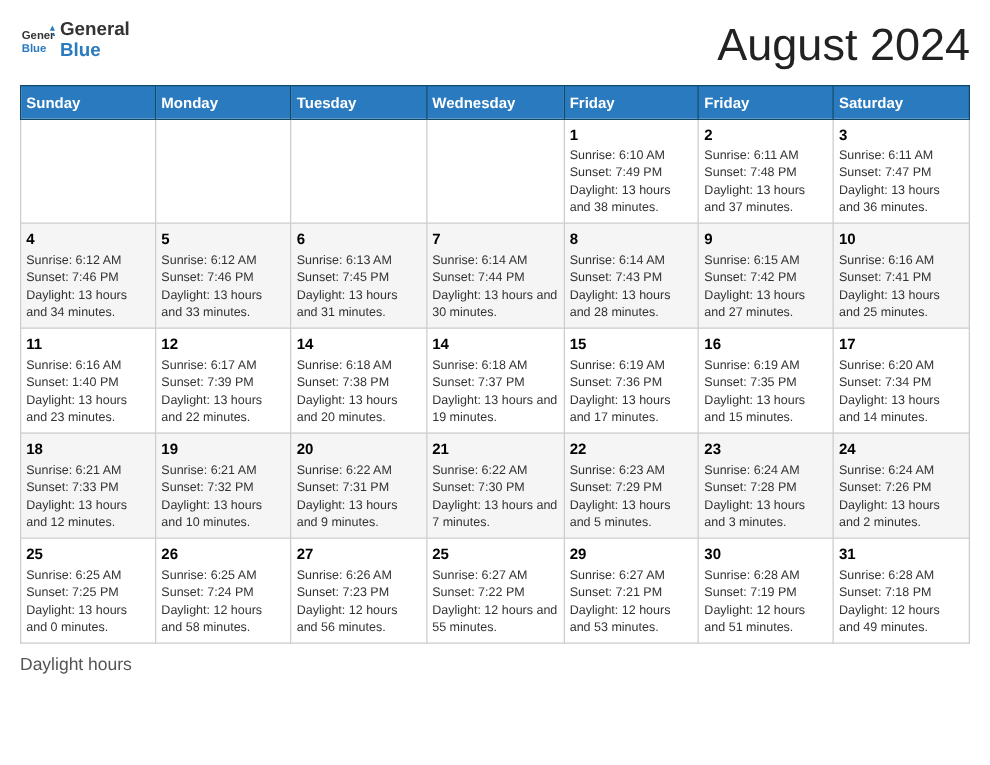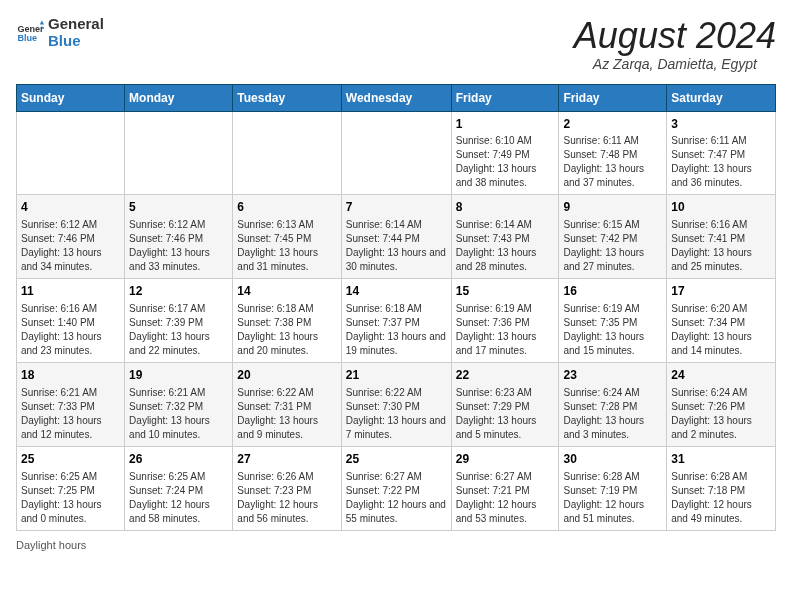--- a/index.html
+++ b/index.html
@@ -19,22 +19,21 @@
     .logo {
       display: flex;
       align-items: center;
       gap: 4px;
     }
     .logo-icon {
       width: 28px;
       height: 28px;
     }
     .title-block {
-      text-align: center;
-      font-style: italic;
+      text-align: left;
     }
     .main-title {
       font-size: 36px;
       font-weight: normal;
       color: #222;
       line-height: 1.1;
     }
     .subtitle {
       font-size: 14px;
       color: #444;
@@ -73,21 +72,21 @@
     }
     .day-info {
       font-size: 10px;
       color: #333;
     }
     .empty-cell {
       background: #fff !important;
     }
     .footer-note {
       margin-top: 8px;
-      font-size: 11px;
+      font-size: 14px;
       color: #555;
     }
   </style>
 </head>
 <body>
 
 <div class="header-area">
   <div class="logo">
     <svg class="logo-icon" viewBox="0 0 40 40">
       <text x="2" y="18" font-size="13" font-weight="bold" fill="#333" font-family="Arial">General</text>
@@ -95,21 +94,20 @@
       <polygon points="34,8 40,8 37,2" fill="#2a7abf"></polygon>
       <polygon points="36,10 42,14 38,14" fill="#2a7abf"></polygon>
     </svg>
     <div>
       <div style="font-size:15px;font-weight:bold;color:#333;line-height:1.1;">General</div>
       <div style="font-size:15px;font-weight:bold;color:#2a7abf;line-height:1.1;">Blue</div>
     </div>
   </div>
   <div class="title-block">
     <div class="main-title">August 2024</div>
-    <div class="subtitle">Az Zarqa, Damietta, Egypt</div>
   </div>
 </div>
 
 <table>
   <thead>
     <tr>
     <th>Sunday</th>
         <th>Monday</th>
         <th>Tuesday</th>
         <th>Wednesday</th>

